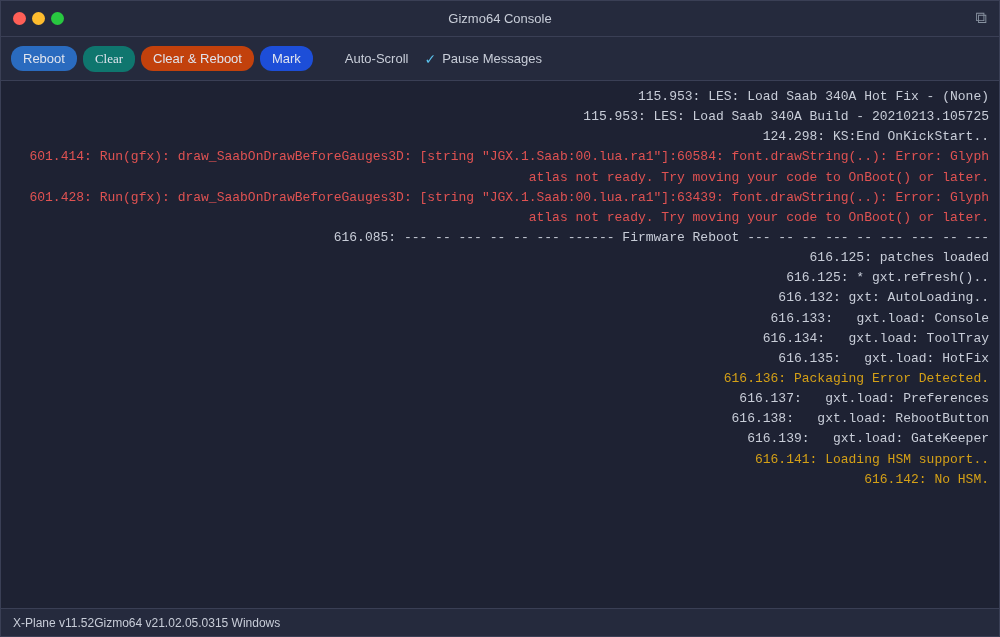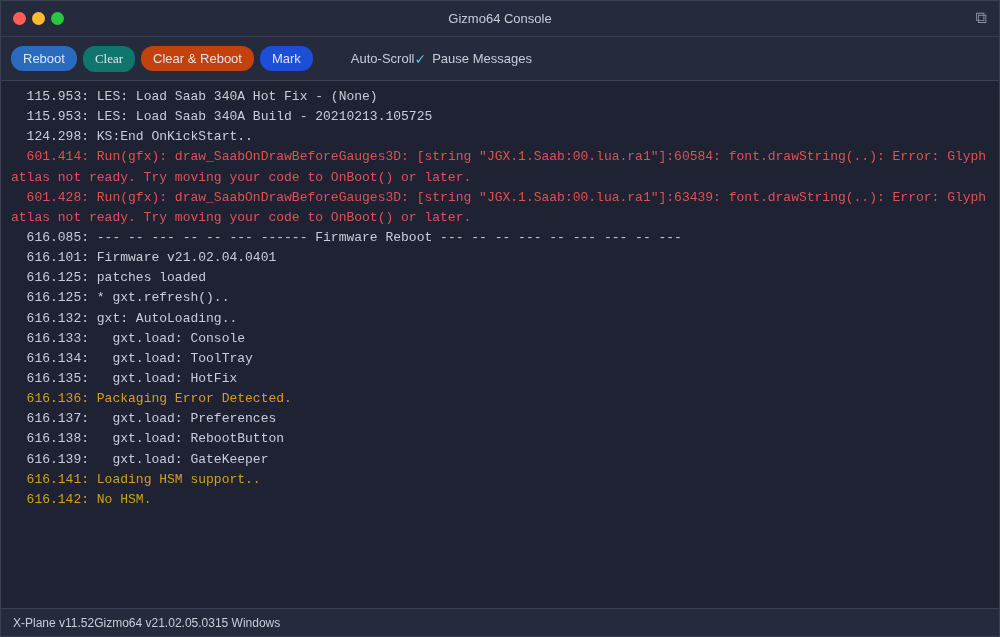--- a/index.html
+++ b/index.html
@@ -1,15 +1,15 @@
 <!DOCTYPE html>
 <html><head>
   <meta charset="utf-8">
   <style>
-    * { margin: 0; padding: 0; box-sizing: border-box; }
+    * { margin: 0; padding: 0; box-sizing: border-box; text-align: right; }
     body {
       width: 1000px;
       height: 637px;
       background: #1a1a2e;
       font-family: 'Courier New', Courier, monospace;
       font-size: 13px;
       overflow: hidden;
     }
 
     .window {
@@ -87,21 +87,22 @@
     .btn-clear-reboot { background: #c2410c; }
     .btn-mark { background: #1d4ed8; }
 
     .toolbar-separator {
       width: 14px;
     }
 
     .toolbar-checkbox-area {
       display: flex;
       align-items: center;
-      margin-left: 12px;
+      gap: 16px;
+      margin-left: 6px;
     }
 
     .checkbox-label {
       display: flex;
       align-items: center;
       gap: 6px;
       color: #c8cdd8;
       font-family: Arial, sans-serif;
       font-size: 13px;
       cursor: pointer;
@@ -187,21 +188,20 @@
     </div>
   </div>
 
   <div class="console-area" id="console-output">
   <div class="log-line log-normal">  115.953: LES: Load Saab 340A Hot Fix - (None)</div>
       <div class="log-line log-normal">  115.953: LES: Load Saab 340A Build - 20210213.105725</div>
       <div class="log-line log-normal">  124.298: KS:End OnKickStart..</div>
       <div class="log-line log-error">  601.414: Run(gfx): draw_SaabOnDrawBeforeGauges3D: [string "JGX.1.Saab:00.lua.ra1"]:60584: font.drawString(..): Error: Glyph atlas not ready. Try moving your code to OnBoot() or later.</div>
       <div class="log-line log-error">  601.428: Run(gfx): draw_SaabOnDrawBeforeGauges3D: [string "JGX.1.Saab:00.lua.ra1"]:63439: font.drawString(..): Error: Glyph atlas not ready. Try moving your code to OnBoot() or later.</div>
       <div class="log-line log-normal">  616.085: --- -- --- -- -- --- ------ Firmware Reboot --- -- -- --- -- --- --- -- ---</div>
-      <div class="log-line log-normal">  616.101: Firmware v21.02.04.0401</div>
       <div class="log-line log-normal">  616.125: patches loaded</div>
       <div class="log-line log-normal">  616.125: * gxt.refresh()..</div>
       <div class="log-line log-normal">  616.132: gxt: AutoLoading..</div>
       <div class="log-line log-normal">  616.133:   gxt.load: Console</div>
       <div class="log-line log-normal">  616.134:   gxt.load: ToolTray</div>
       <div class="log-line log-normal">  616.135:   gxt.load: HotFix</div>
       <div class="log-line log-warning">  616.136: Packaging Error Detected.</div>
       <div class="log-line log-normal">  616.137:   gxt.load: Preferences</div>
       <div class="log-line log-normal">  616.138:   gxt.load: RebootButton</div>
       <div class="log-line log-normal">  616.139:   gxt.load: GateKeeper</div>

